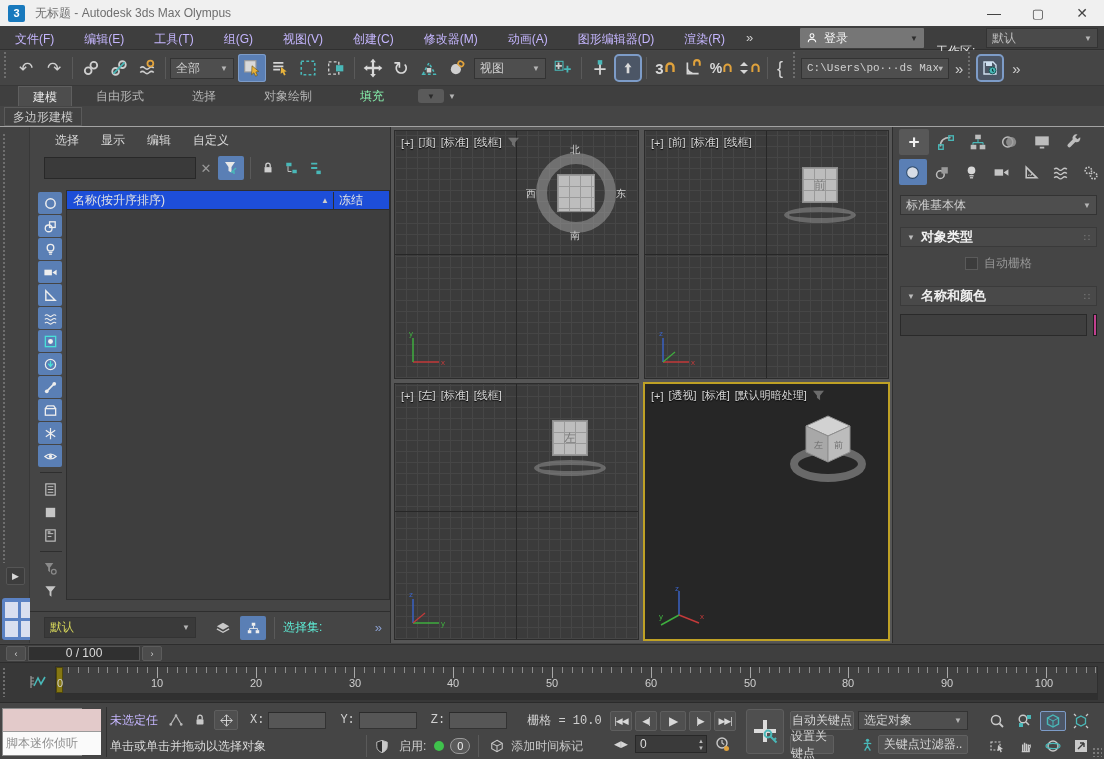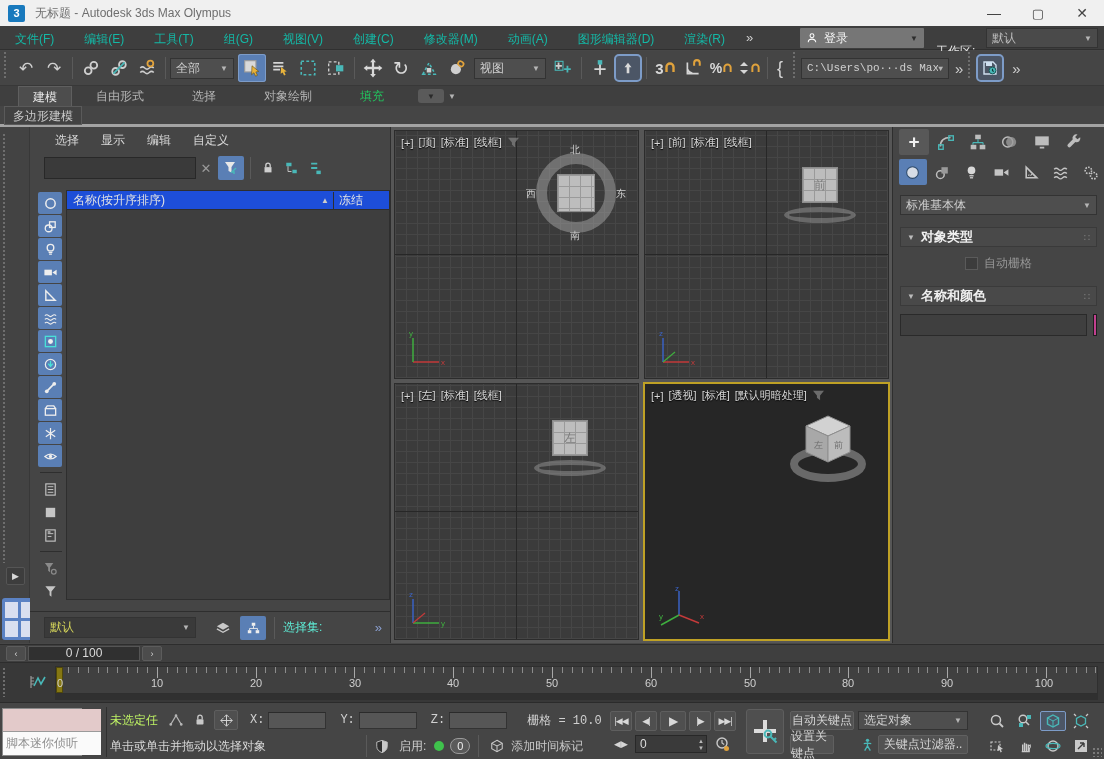--- a/index.html
+++ b/index.html
@@ -10,21 +10,21 @@
 .sep{width:1px;height:22px;background:#353535;border-right:1px solid #5a5a5a;margin:0 4px}
 .ic{display:flex;align-items:center;justify-content:center;color:#c9c9c9}
 .tbtn{width:28px;height:28px;border-radius:3px;display:flex;align-items:center;justify-content:center}
 .tbtn.on{background:#5a7fb5;box-shadow:inset 0 0 0 1px #7d9cc8}
 .dd{background:#4e4e4e;border:1px solid #333;display:flex;align-items:center;padding:0 5px;color:#cfcfcf;height:21px}
 .dd .car{margin-left:auto;font-size:8px;color:#b5b5b5}
 .fld{background:#565656;border:1px solid #333;border-top-color:#2b2b2b;height:17px}
 .btn{background:#525252;border:1px solid #606060;border-radius:2px;color:#d5d5d5;display:flex;align-items:center;justify-content:center;font-size:12px}
 .grip{width:5px;align-self:stretch;background-image:radial-gradient(circle,#6e6e6e 1px,transparent 1.2px);background-size:4px 4px;margin-right:4px}
 .chv{color:#cfcfcf;font-size:13px;letter-spacing:-2px}
-.menu-item{padding:4px 15px;height:29px;line-height:24px;color:#14b8a6}
+.menu-item{padding:4px 15px;height:29px;line-height:24px;color:#c4b5fd}
 .vp{position:absolute;overflow:hidden;border:1px solid #2c2c2c;background-color:#3b3b3b;
  background-image:
   linear-gradient(#272727,#272727),linear-gradient(#272727,#272727),
   repeating-linear-gradient(0deg,#464646 0 1px,transparent 1px 11px),
   repeating-linear-gradient(90deg,#464646 0 1px,transparent 1px 11px);
  background-size:100% 1px,1px 100%,100% 100%,100% 100%;
  background-position:0 50%,50% 0,0 0,0 0;
  background-repeat:no-repeat,no-repeat,repeat,repeat}
 .vp-label{position:absolute;top:4px;left:6px;color:#d9d9d9;font-size:11px;display:flex;gap:5px;align-items:center;text-shadow:0 1px 1px #000}
 .vc-ring{border-radius:50%;border:11px solid rgba(165,165,165,.5)}
@@ -221,25 +221,25 @@
         </svg>
     </div>
     <span class="chv" style="margin-left:8px;font-size:15px">»</span>
   </div>
 
   <div class="abs row" style="left:0;top:86px;width:1104px;height:20px;background:#3f3f3f">
     <div style="margin-left:18px;padding:0 14px;height:20px;line-height:20px;background:#4d4d4d;border:1px solid #5f5f5f;border-bottom:none;color:#e6e6e6">建模</div>
     <div style="padding:0 24px;color:#b4b4b4">自由形式</div>
     <div style="padding:0 24px;color:#b4b4b4">选择</div>
     <div style="padding:0 24px;color:#b4b4b4">对象绘制</div>
-    <div style="padding:0 24px;color:#22c55e">填充</div>
+    <div style="padding:0 24px;color:#86efac">填充</div>
     <div class="ic" style="margin-left:10px;width:26px;height:14px;background:#5a5a5a;border-radius:3px;font-size:8px;color:#2a2a2a">▼</div>
     <span style="font-size:8px;color:#b4b4b4;margin-left:4px">▼</span>
   </div>
-  <div class="abs row" style="left:0;top:106px;width:1104px;height:21px;background:#454545;border-bottom:3px solid #a3a3a3">
+  <div class="abs row" style="left:0;top:106px;width:1104px;height:21px;background:#454545;border-bottom:1px solid #a3a3a3">
     <div style="margin-left:4px;padding:0 8px;height:19px;line-height:19px;background:#424242;border:1px solid #5a5a5a;color:#c9c9c9">多边形建模</div>
   </div>
 
   <div class="abs" style="left:0;top:127px;width:30px;height:516px;background:#434343;border-right:1px solid #383838">
     <div class="grip" style="position:absolute;left:2px;top:6px;height:430px"></div>
     <div class="ic" style="position:absolute;left:6px;top:440px;width:19px;height:18px;background:#3d3d3d;border:1px solid #555;border-radius:2px;color:#d8d8d8;font-size:9px">▶</div>
     <div style="position:absolute;left:2px;top:471px;width:34px;height:42px;background:#5b82c4;border-radius:3px;display:grid;grid-template-columns:13px 13px;grid-template-rows:16px 16px;gap:3px;align-content:center;justify-content:center">
       <div style="background:#d9dff0"></div>
         <div style="background:#d9dff0"></div>
         <div style="background:#d9dff0"></div>
@@ -677,21 +677,21 @@
 
     <div class="abs" style="left:2px;top:5px;width:80px;height:48px;border:1px solid #8a8a8a">
       <input style="display: block; width: 98px; height: 23px; background: rgb(227, 202, 202); border-top: none; border-right: none; border-left: none; border-image: initial; border-bottom: 1px solid rgb(154, 154, 154); padding: 0px 3px;">
       <div class="row" style="width:98px;height:23px;background:#fafafa;color:#8f8f8f;padding:0 3px;font-size:12px;overflow:hidden;white-space:nowrap">
           <span>脚本迷你侦听</span>
         </div>
     </div>
     <div class="abs" style="left:106px;top:4px;width:1px;height:50px;background:#2f2f2f"></div>
 
     <div class="abs row" style="left:110px;top:6px;height:22px">
-      <span style="width:54px;overflow:hidden;white-space:nowrap;color:#bef264">未选定任</span>
+      <span style="width:54px;overflow:hidden;white-space:nowrap;color:#c4b5fd">未选定任</span>
       <div class="ic" style="width:24px">
         <svg width="16" height="14" viewBox="0 0 16 16">
             <path d="M2 13L8 3l6 10" fill="none" stroke="#b5b5b5" stroke-width="1.3"></path>
             <circle cx="8" cy="3" r="1.5" fill="#b5b5b5"></circle>
             <circle cx="2" cy="13" r="1.5" fill="#b5b5b5"></circle>
             <circle cx="14" cy="13" r="1.5" fill="#b5b5b5"></circle>
           </svg>
       </div>
       <div class="ic" style="width:24px">
         <svg width="14" height="14" viewBox="0 0 16 16">

